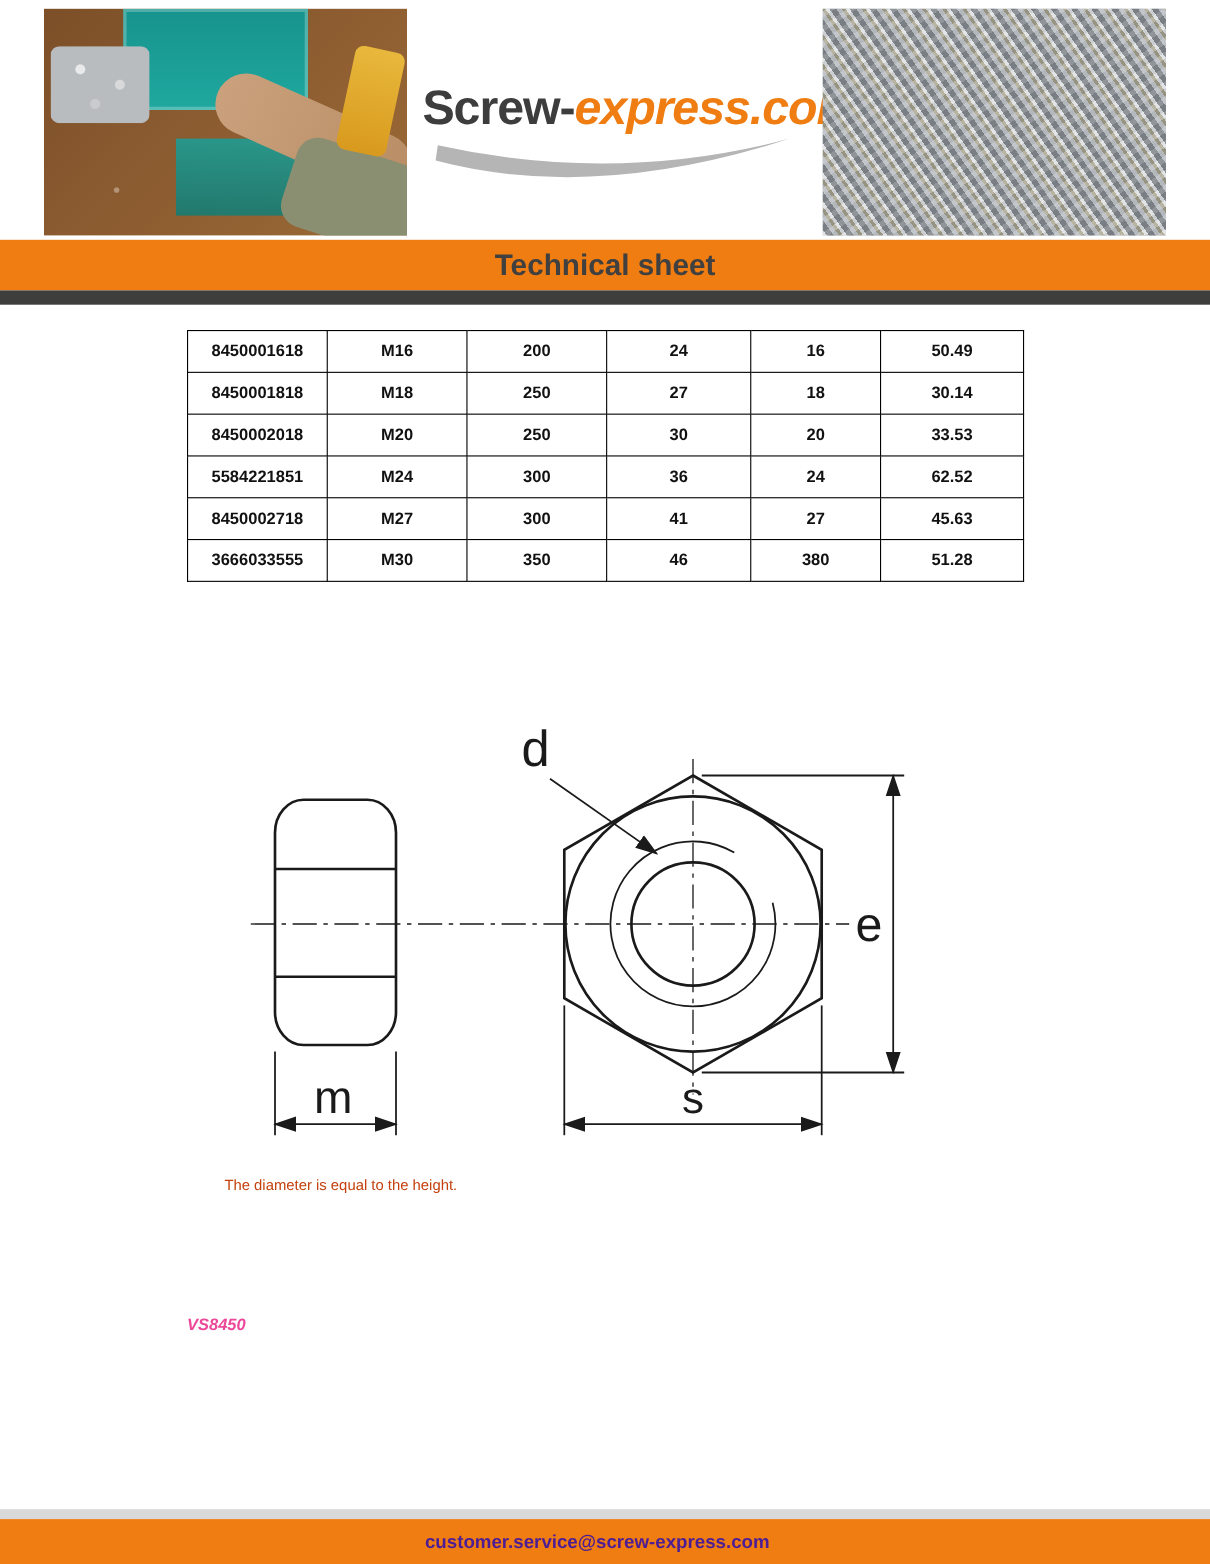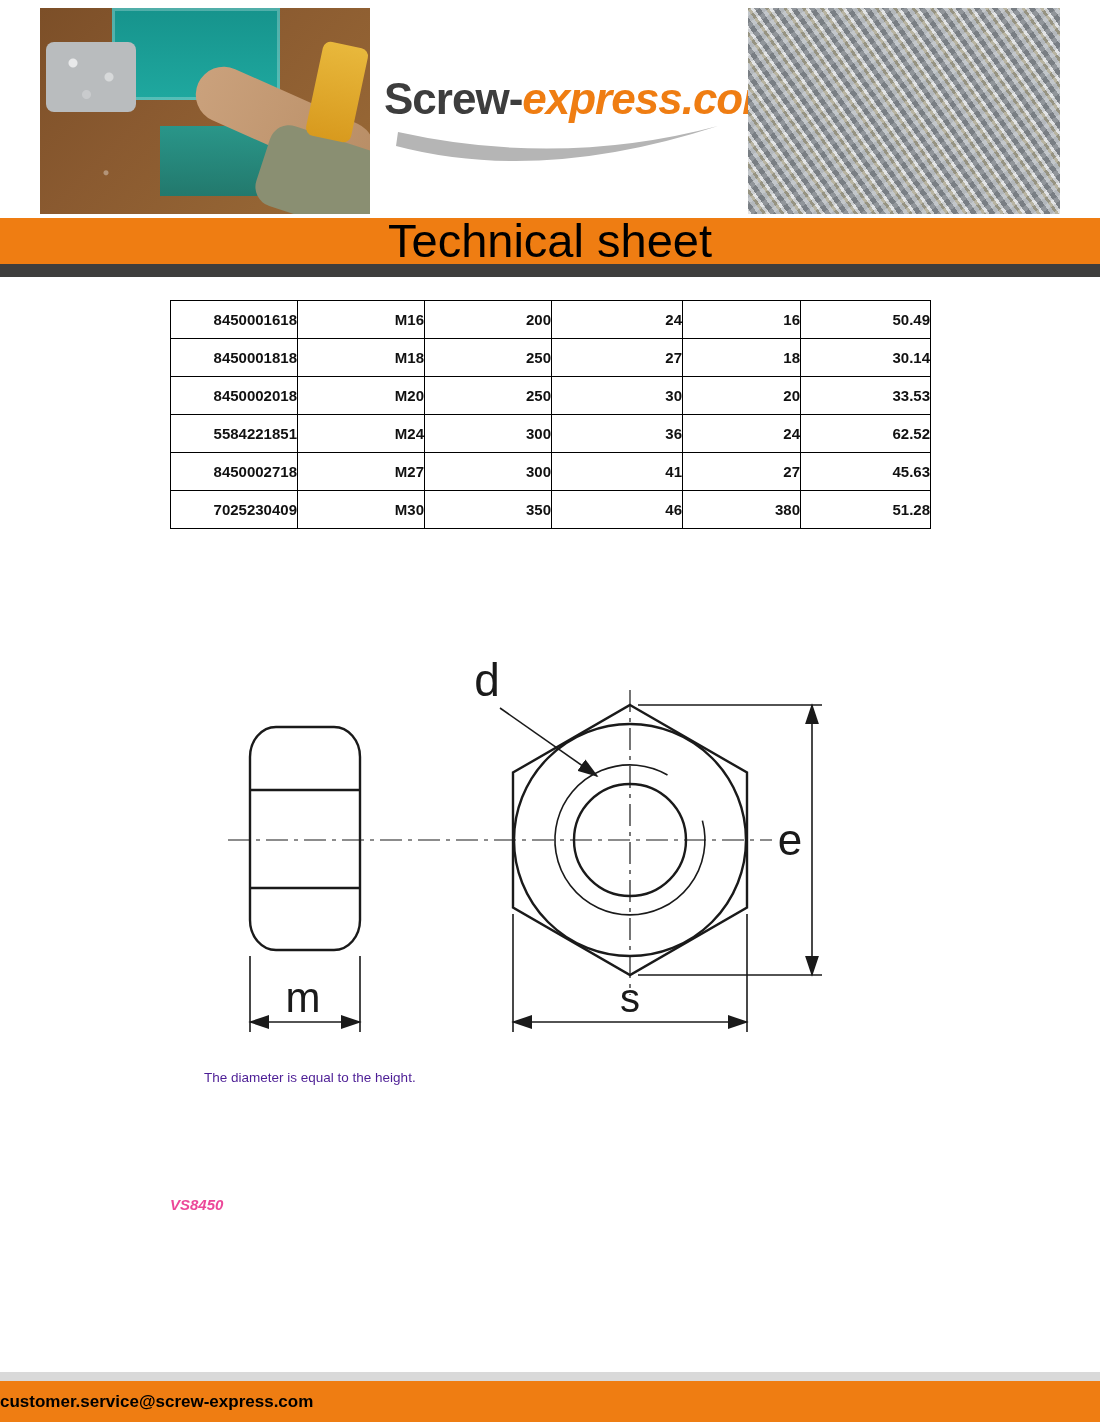--- a/index.html
+++ b/index.html
@@ -44,52 +44,52 @@
   }
   .logo { position:absolute; left:380px; top:70px; width:350px; height:120px; }
   .logo-text { position:absolute; left:4px; top:4px; white-space:nowrap;
     font-size:44px; font-weight:700; letter-spacing:-1px; }
   .logo-prefix { color:#3d3d3d; }
   .logo-suffix { color:var(--orange); font-style:italic; }
   .swoosh { position:absolute; left:0; top:52px; }
 
   
   .banner { position:absolute; left:0; top:218px; width:1100px; height:46px;
-    background:var(--orange); color:#000000; text-align:center;
-    font-size:47px; font-weight:400; line-height:46px; letter-spacing:0; }
+    background:var(--orange); color:#404040; text-align:center;
+    font-size:27px; font-weight:700; line-height:46px; letter-spacing:0; }
   .dark-strip { position:absolute; left:0; top:264px; width:1100px; height:13px;
     background:var(--dark); }
 
   
   table.spec { position:absolute; left:170px; top:300px; width:760px;
     border-collapse:collapse; table-layout:fixed; }
-  table.spec td { border:1px solid #000; height:38px; text-align:right;
+  table.spec td { border:1px solid #000; height:38px; text-align:center;
     font-size:15px; font-weight:700; color:#111; }
   col.c1{width:127px} col.c2{width:127px} col.c3{width:127px}
   col.c4{width:131px} col.c5{width:118px} col.c6{width:130px}
 
   
   .diagram { position:absolute; left:0; top:648px; }
   .diagram .outline { fill:none; stroke:#1a1a1a; stroke-width:2.4; }
   .diagram .thin { fill:none; stroke:#1a1a1a; stroke-width:1.6; }
   .diagram .centerline { fill:none; stroke:#1a1a1a; stroke-width:1.2;
     stroke-dasharray:22 6 4 6; }
   .diagram text { fill:#1a1a1a; font-family:"Liberation Sans", sans-serif; }
 
   .caption { position:absolute; left:204px; top:1070px;
-    font-size:13.5px; color:#4c1d95; }
+    font-size:13.5px; color:#c2410c; }
   .reference { position:absolute; left:170px; top:1196px;
     font-size:15px; font-weight:700; font-style:italic; color:#ec4899; }
 
   
   .footer-gray { position:absolute; left:0; top:1372px; width:1100px; height:9px;
     background:#d9d9d9; }
   .footer-orange { position:absolute; left:0; top:1381px; width:1100px; height:41px;
-    background:var(--orange); color:#000000; font-size:17px; font-weight:700;
-    line-height:41px; text-align:left; padding-right:14px; }
+    background:var(--orange); color:#4c1d95; font-size:17px; font-weight:700;
+    line-height:41px; text-align:center; padding-right:14px; }
 </style>
 </head>
 <body>
 
 <div class="page">
 
   <div class="header">
     <div class="photo photo-left">
       <div class="tray"></div>
       <div class="screw-pile"></div>
@@ -158,21 +158,21 @@
         </tr>
         <tr>
           <td>8450002718</td>
           <td>M27</td>
           <td>300</td>
           <td>41</td>
           <td>27</td>
           <td>45.63</td>
         </tr>
         <tr>
-          <td>7025230409</td>
+          <td>3666033555</td>
           <td>M30</td>
           <td>350</td>
           <td>46</td>
           <td>380</td>
           <td>51.28</td>
         </tr>
       </tbody>
   </table>
 
   <svg class="diagram" width="1100" height="412" viewBox="0 0 1100 412">

